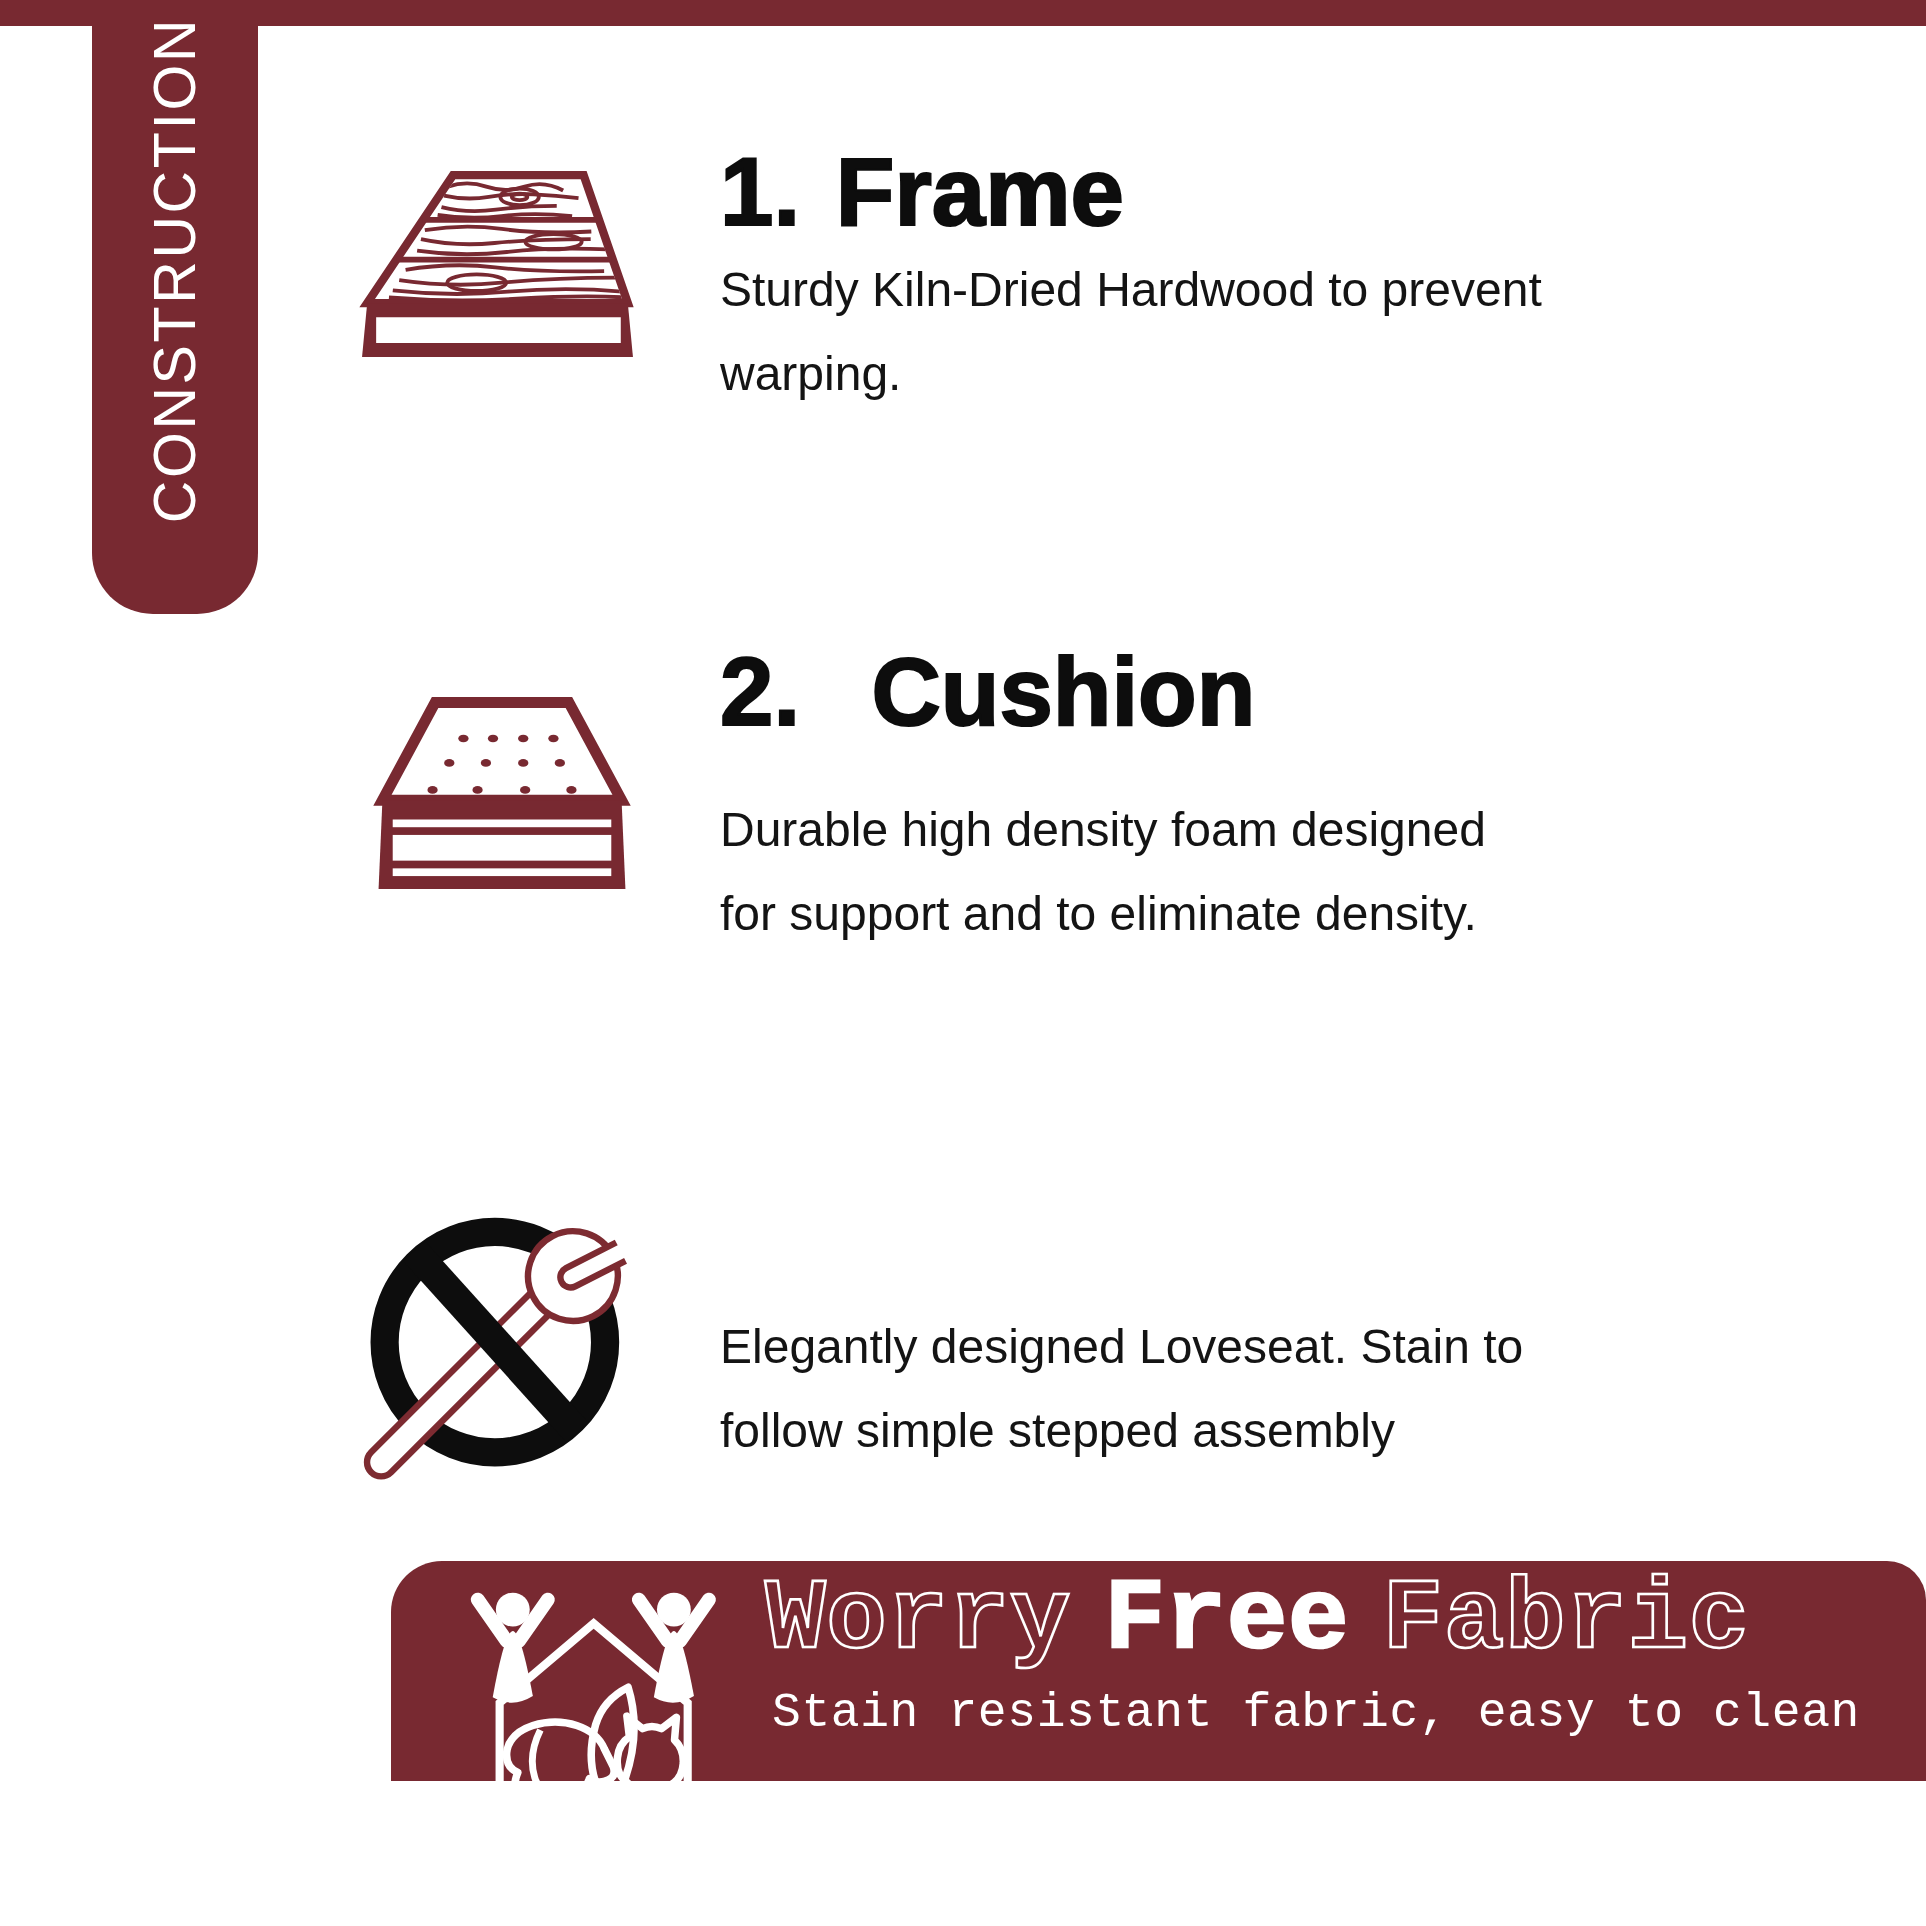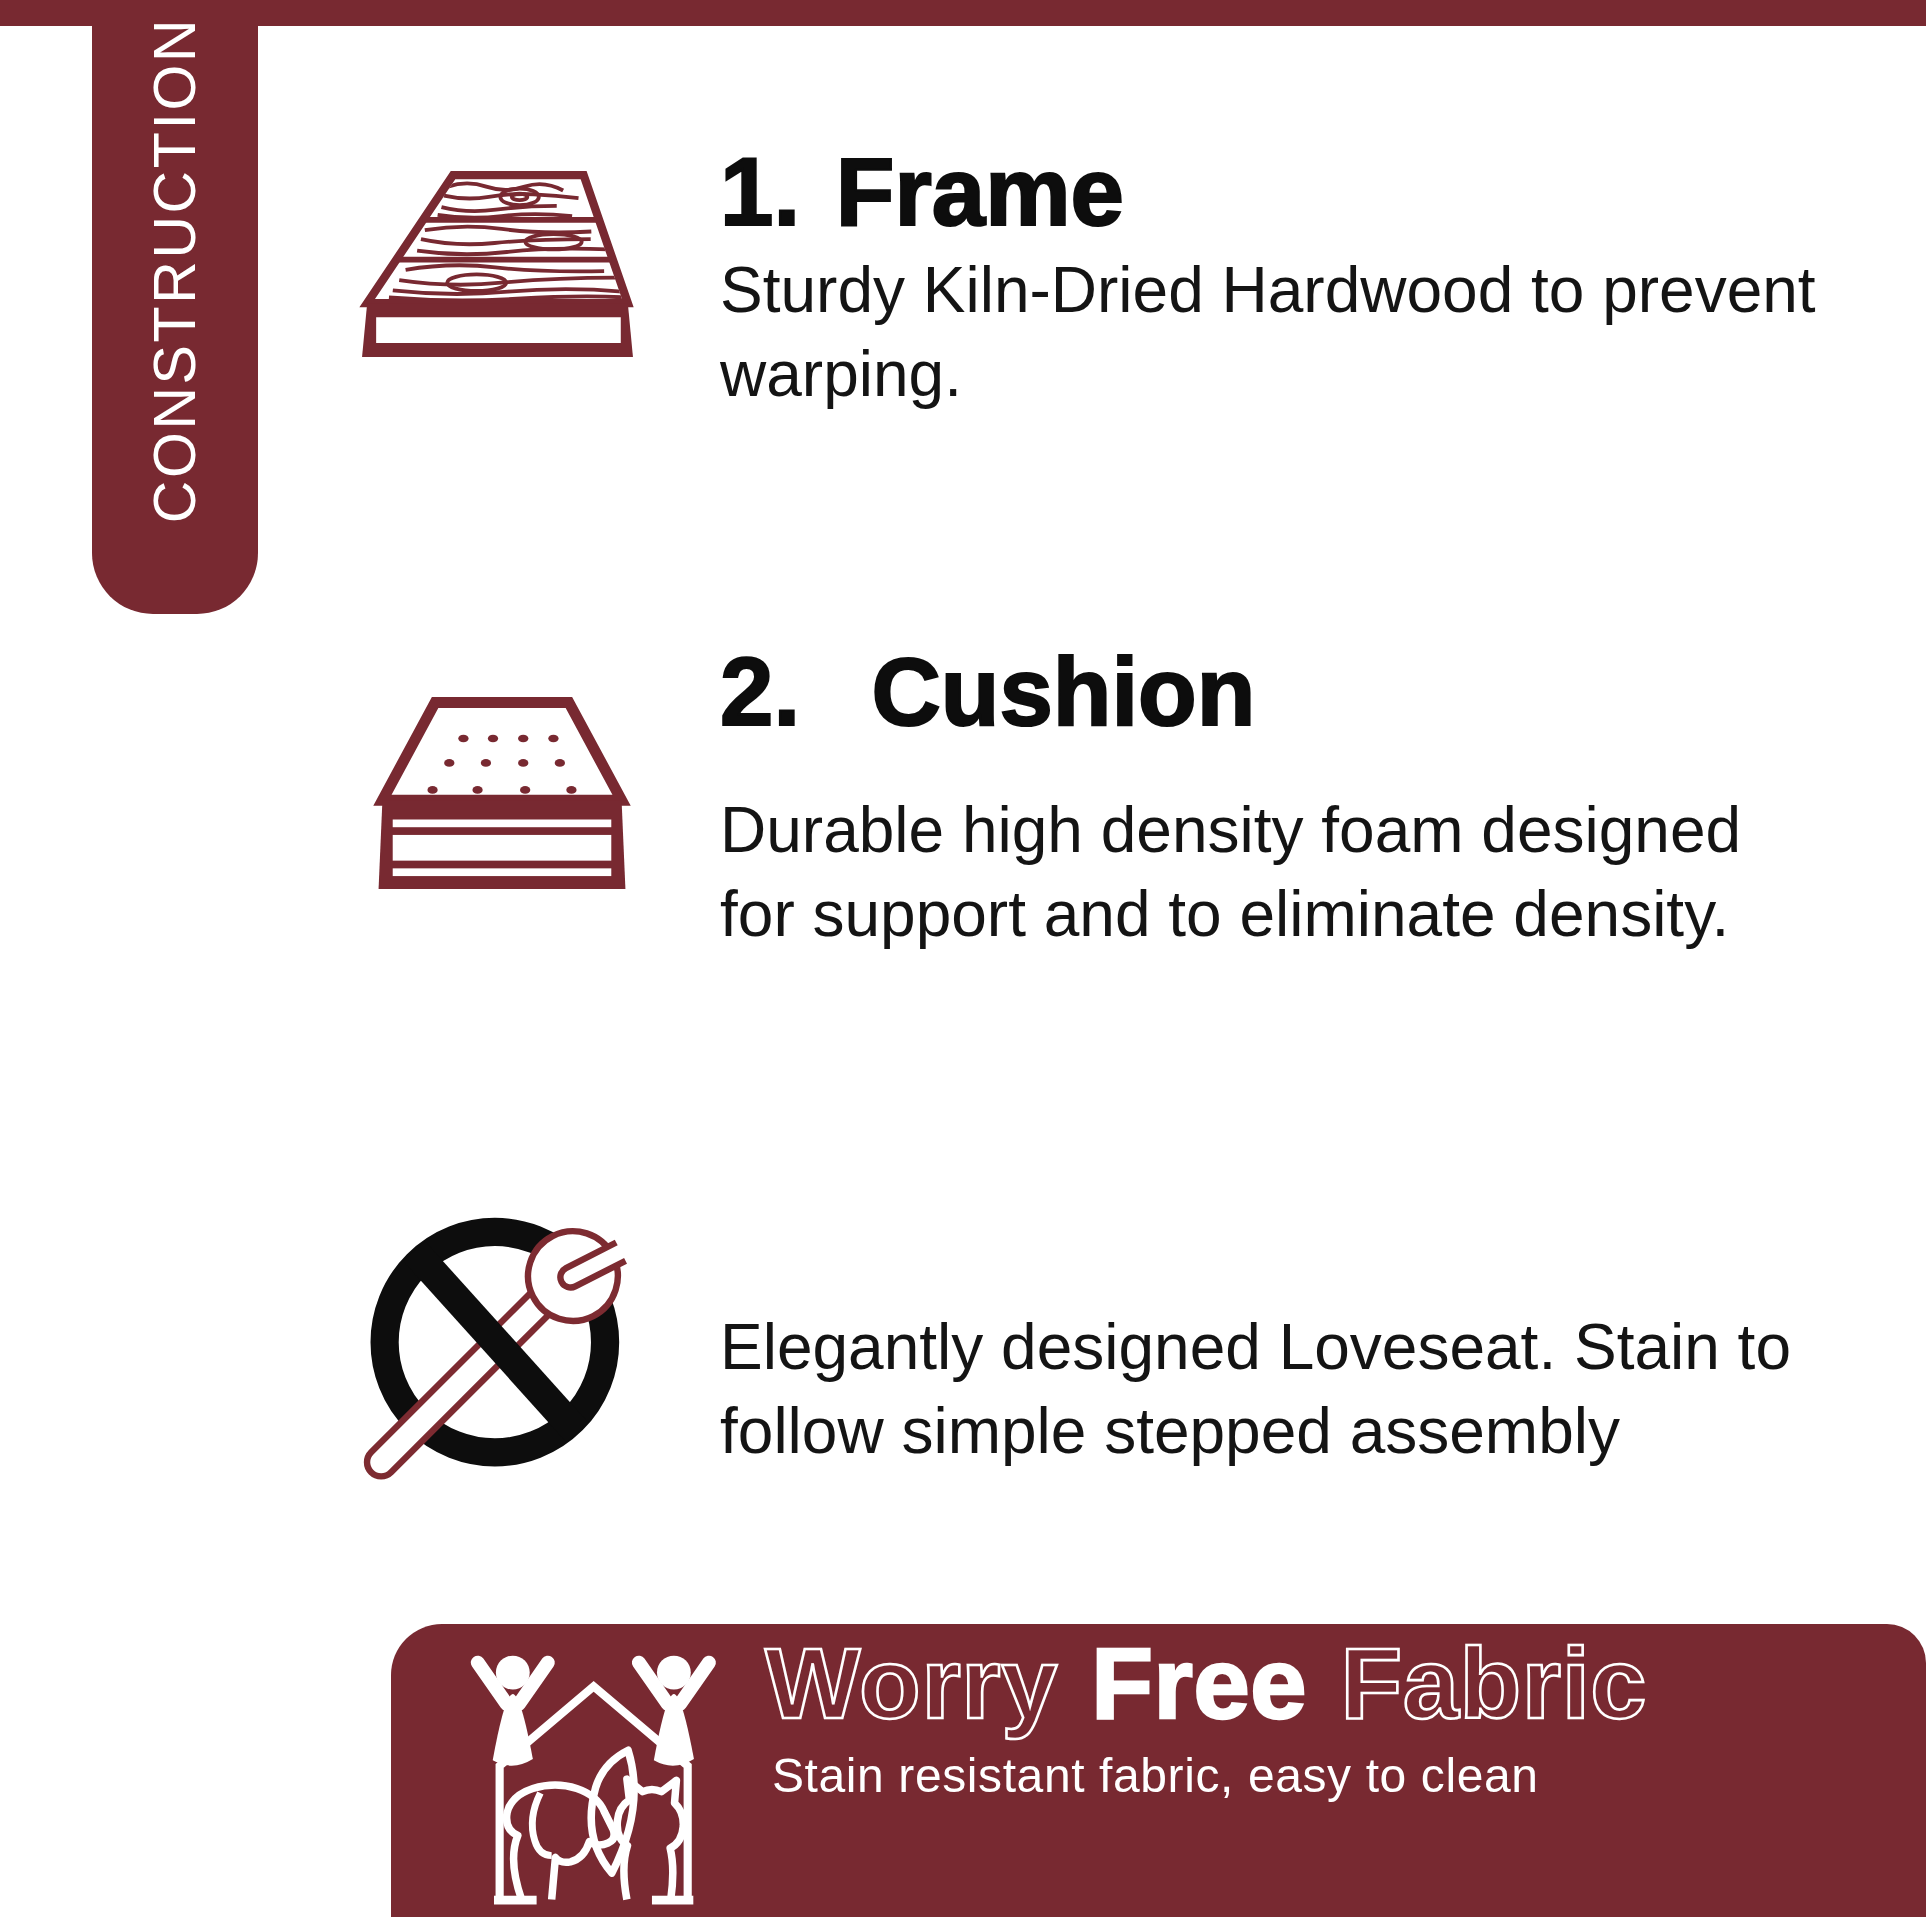--- a/index.html
+++ b/index.html
@@ -16,26 +16,27 @@
     position:absolute;left:0;top:0;width:100%;height:88%;
     display:flex;align-items:center;justify-content:center;
     writing-mode:vertical-rl;transform:rotate(180deg);
     color:#ffffff;font-size:59px;letter-spacing:2.6px;font-weight:400;white-space:pre;
   }
   
   .sec-heading{
     left:720px;color:#0d0d0d;font-size:96px;line-height:96px;font-weight:700;
     -webkit-text-stroke:2.2px #0d0d0d;letter-spacing:0;word-spacing:9px;white-space:pre;
   }
-  .sec-body{left:720px;color:#141414;font-size:64px;line-height:84px;}
+  .sec-body{left:720px;color:#141414;font-size:48px;line-height:84px;}
   .sec-body div{white-space:pre;}
   
   .banner{
-    left:391px;top:1624px;width:1535px;height:293px;background:var(--accent);
+    left:391px;top:1561px;width:1535px;height:220px;background:var(--accent);
     border-radius:51px 39px 0 0;
+    font-family:Liberation Mono, monospace;
   }
   .banner-title{
     position:absolute;left:374px;top:9px;font-size:101px;line-height:101px;
     font-weight:700;white-space:pre;letter-spacing:0.6px;
   }
   .banner-title .outline{color:transparent;-webkit-text-stroke:2.6px #ffffff;}
   .banner-title .solid{color:#ffffff;-webkit-text-stroke:2.6px #ffffff;}
   .banner-title .gap{display:inline-block;width:0.33em;}
   .banner-body{
     position:absolute;left:381px;top:110px;color:#ffffff;

